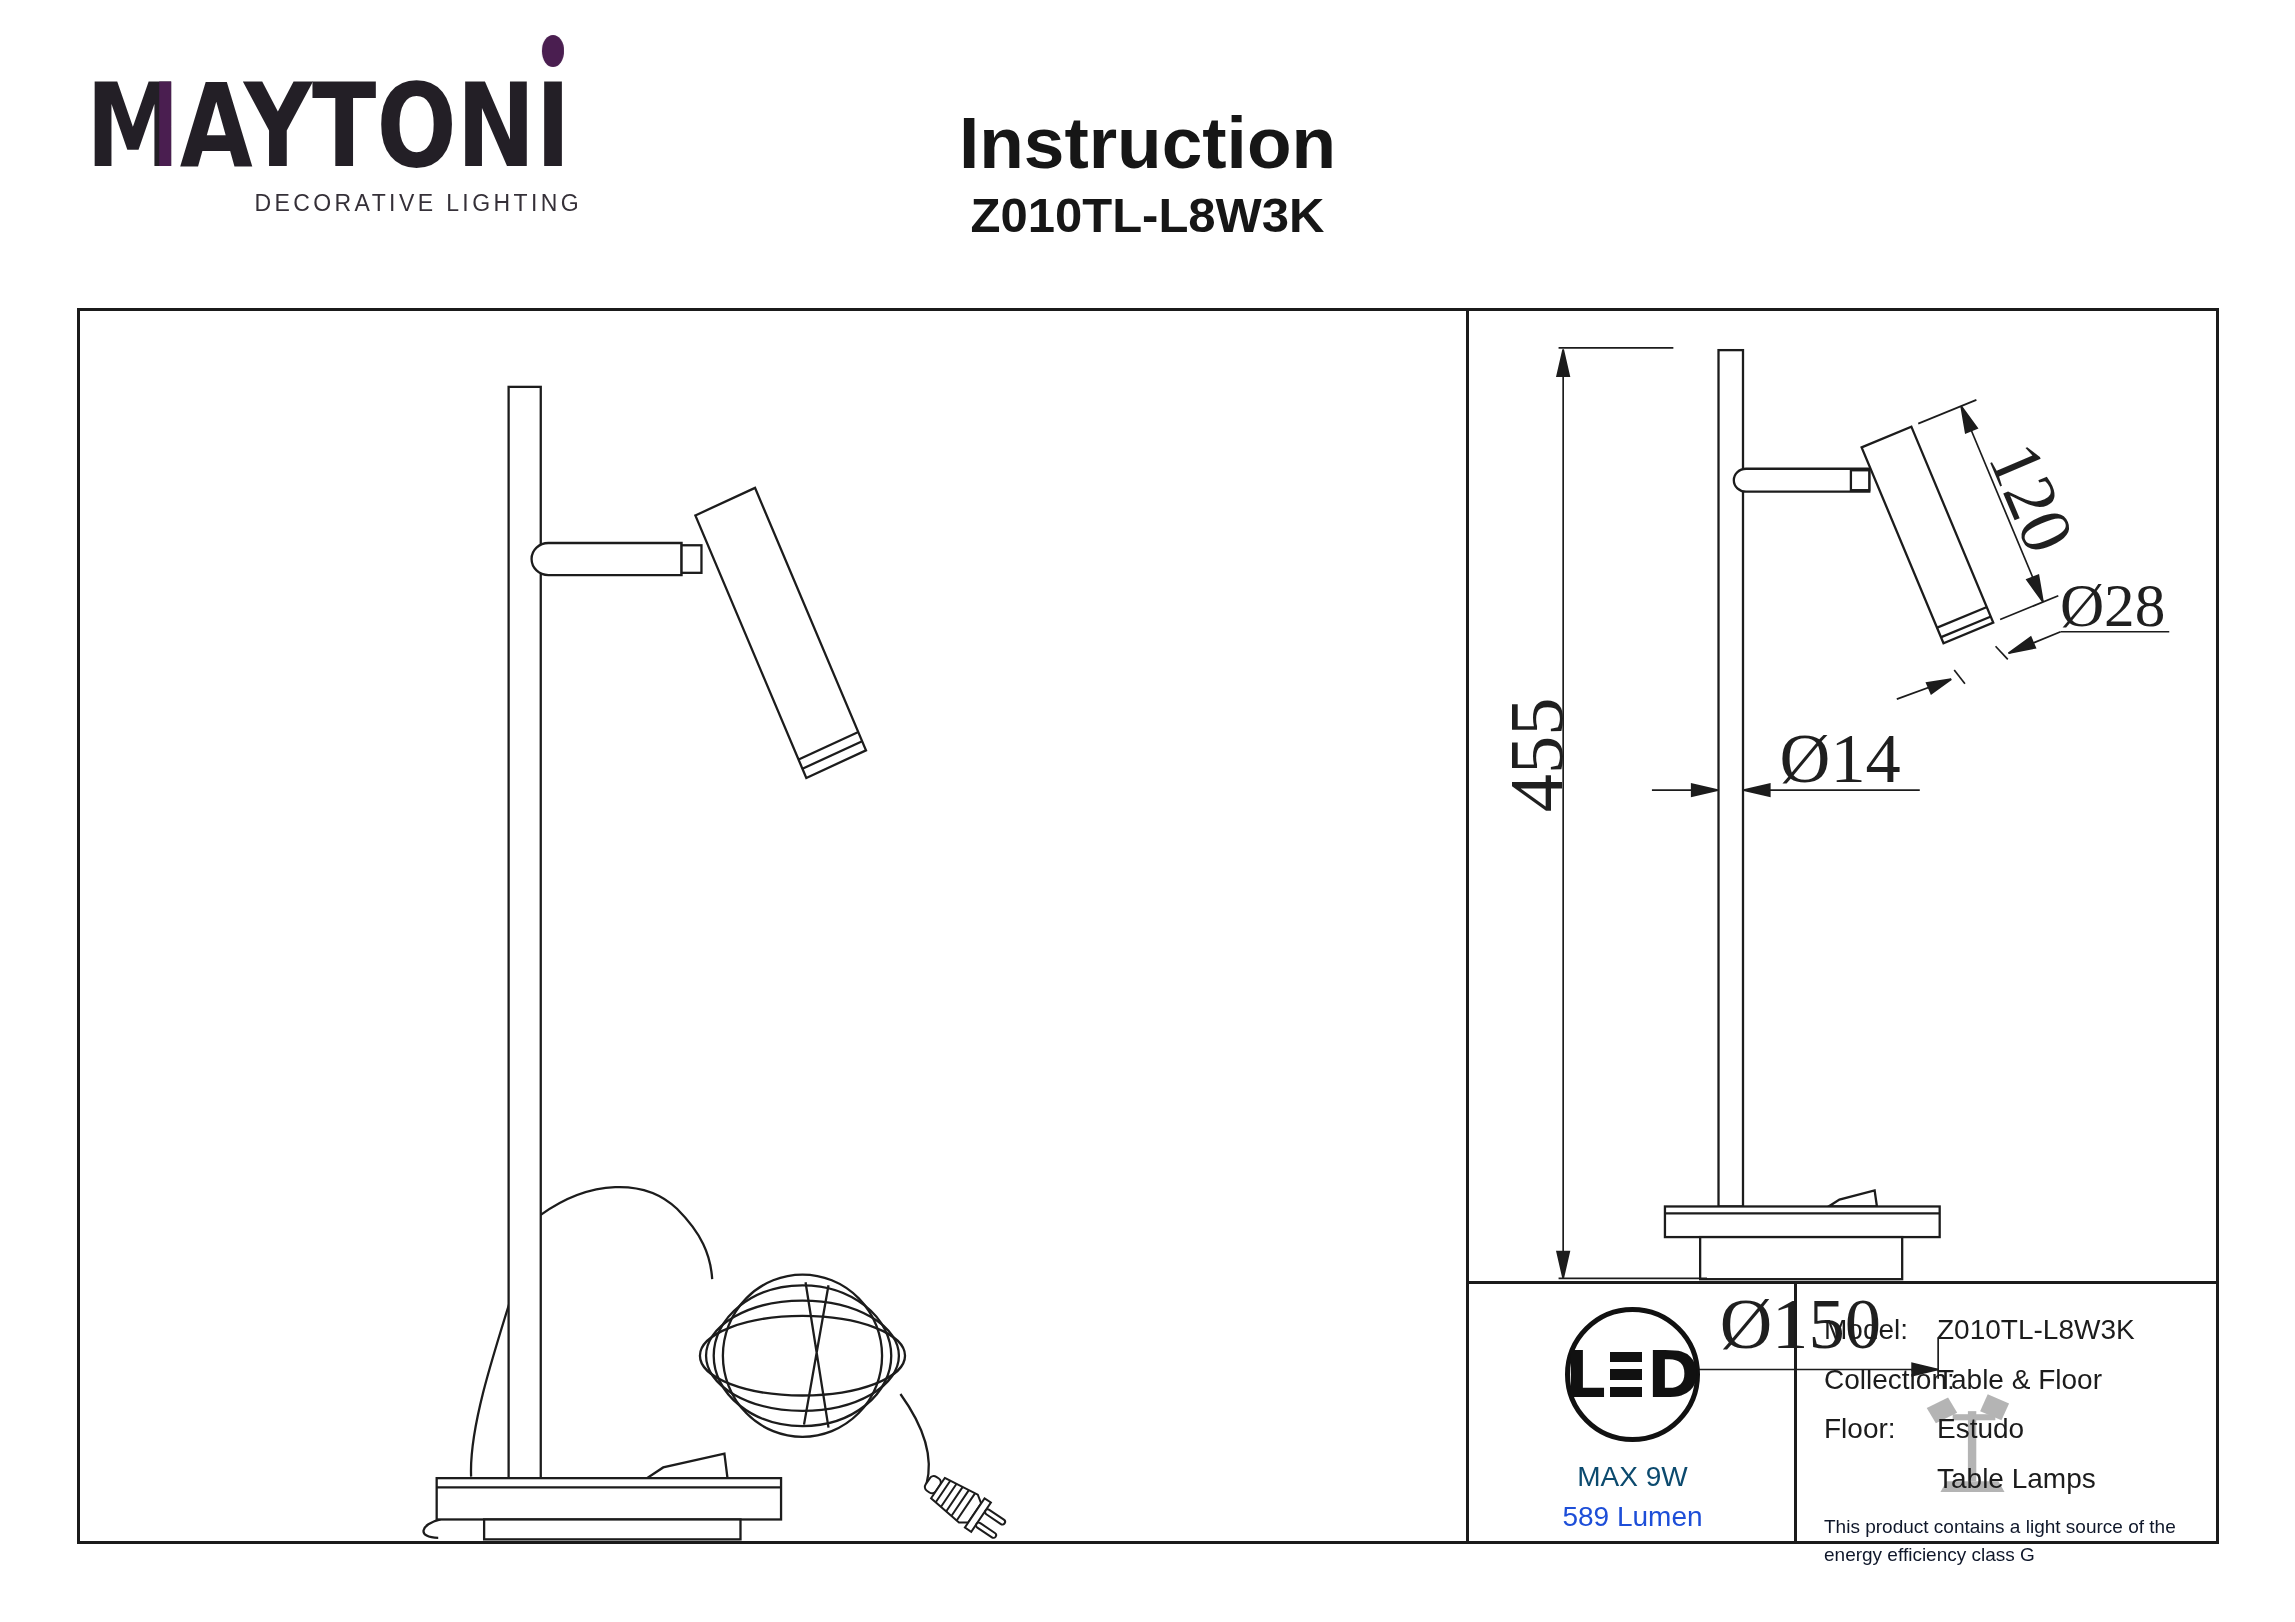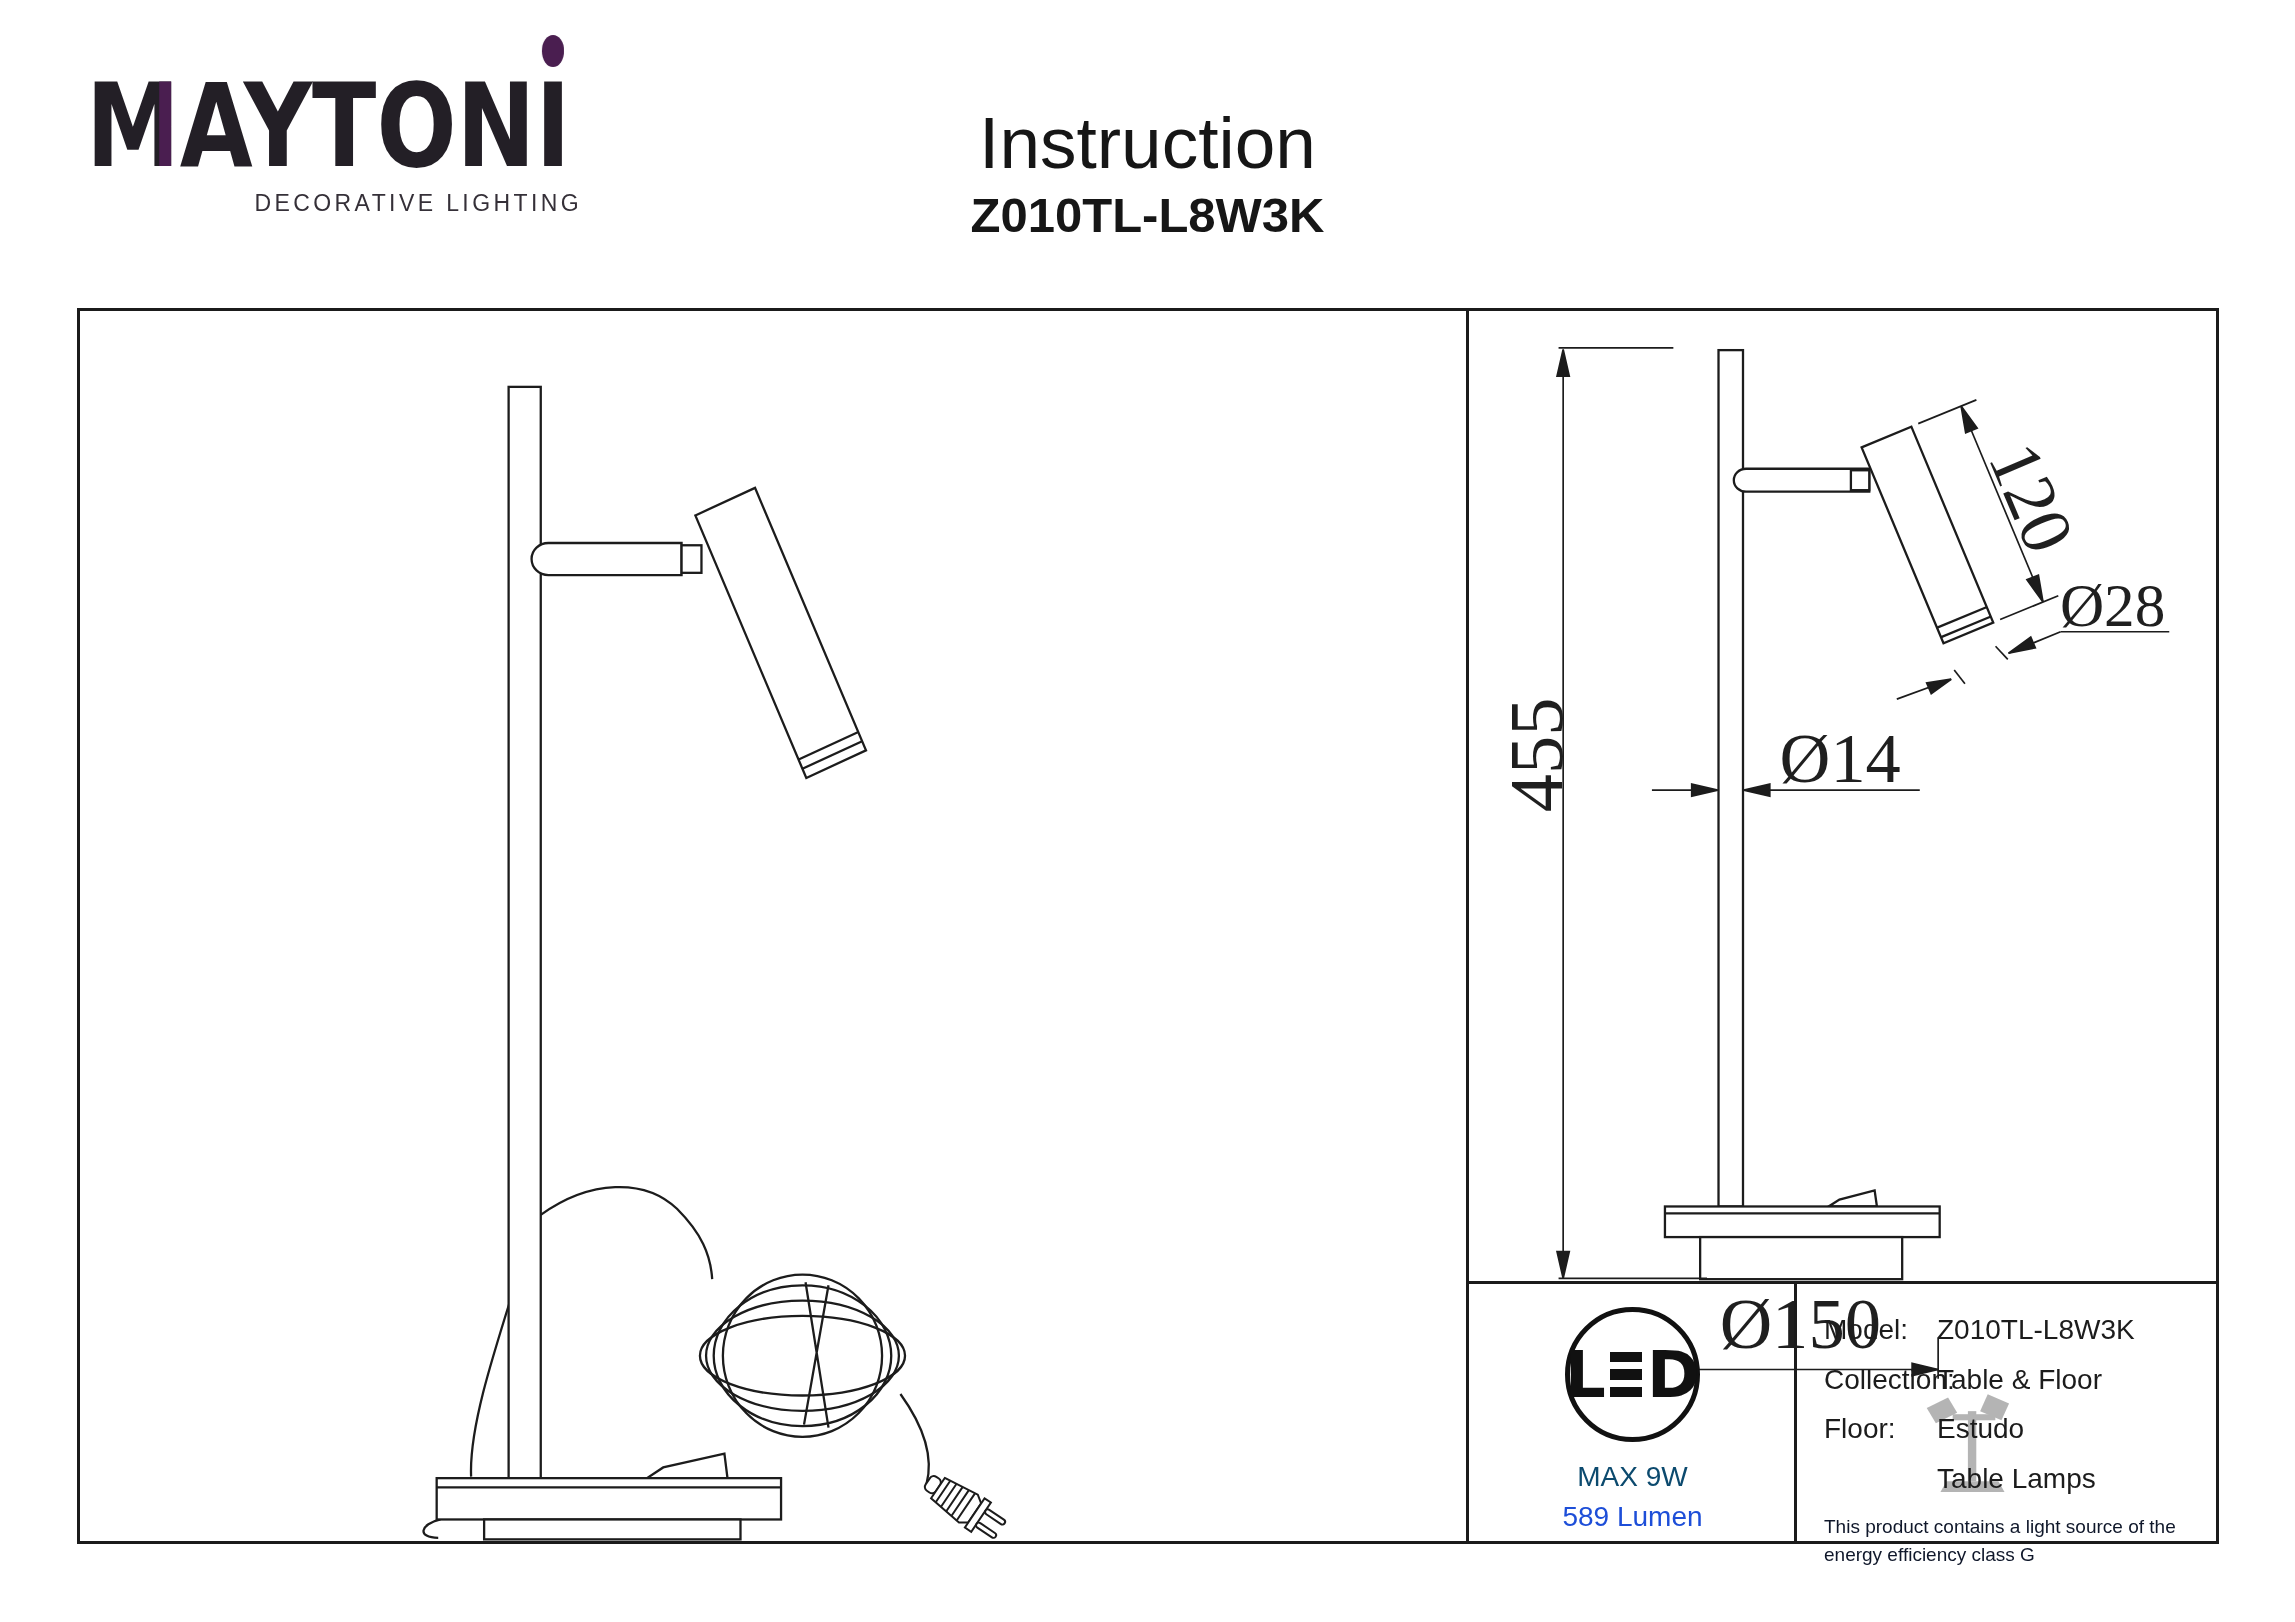--- a/index.html
+++ b/index.html
@@ -12,21 +12,21 @@
              color:#231f26;white-space:nowrap;transform:scaleX(0.82);transform-origin:left top;}
   .logo-m{position:relative;display:inline-block;}
   .logo-m .m-purple{position:absolute;left:0;top:0;color:#4a1e50;clip-path:inset(0 0 0 78%);}
   .logo-i{position:relative;display:inline-block;}
   .logo-i .i-dot{position:absolute;left:7.7px;top:-31px;width:27.5px;height:32px;border-radius:50%;
                  background:#4a1e50;}
   .logo-tagline{margin-top:3.1px;width:496px;text-align:right;font-size:23px;letter-spacing:3.4px;
                 color:#353038;font-weight:500;}
 
   .title-block{position:absolute;left:0;top:106px;width:2295px;text-align:center;}
-  .page-title{font-size:73px;font-weight:normal;color:#161616;line-height:1;}
+  .page-title{font-size:73px;font-weight:bold;color:#161616;line-height:1;}
   .title-code{margin-top:12.2px;font-size:49px;font-weight:bold;color:#161616;line-height:1;}
 
   
   .frame{position:absolute;left:77px;top:308px;width:2142px;height:1236px;box-sizing:border-box;
          border:3.8px solid #1b1b1b;background:#fff;}
   .vline,.hline{position:absolute;background:#1b1b1b;}
   .panel-divider{left:1466px;top:310px;width:3.1px;height:1233px;}
   .infobox-topline{left:1466px;top:1281px;width:752px;height:3.1px;}
   .infobox-vdivider{left:1794px;top:1281px;width:3.1px;height:262px;}
 

